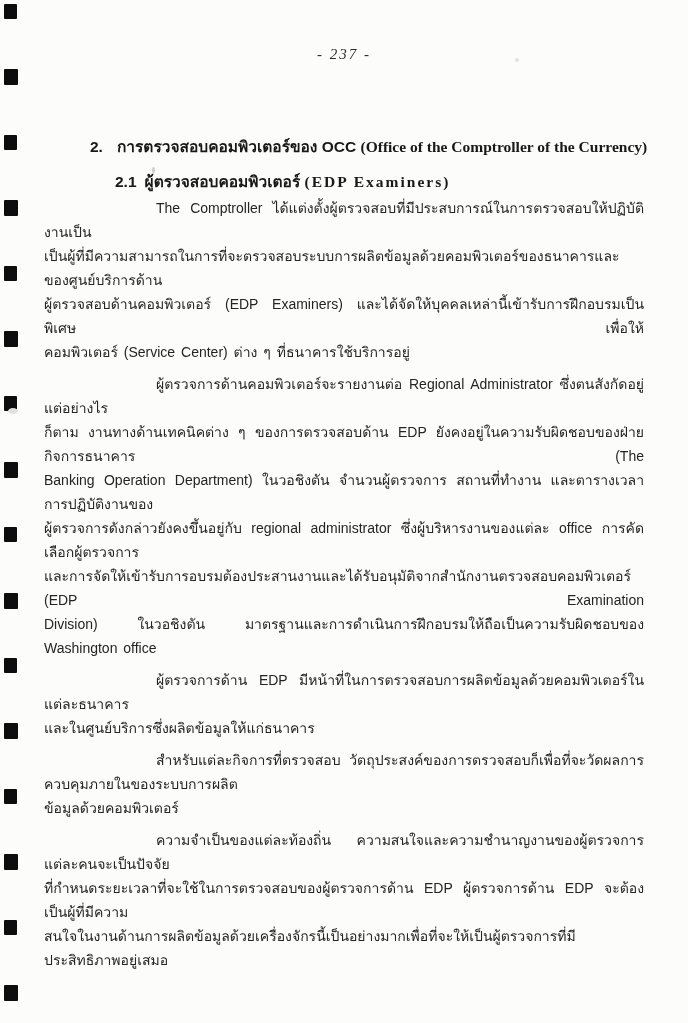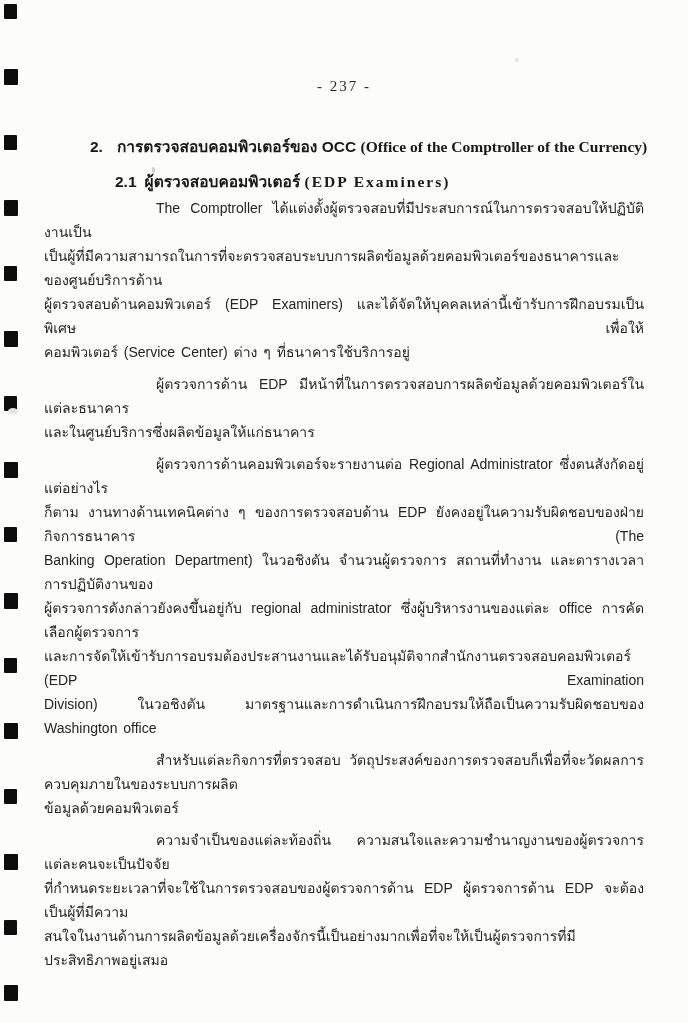--- a/index.html
+++ b/index.html
@@ -22,23 +22,24 @@
     background: #0d0d0d; border-radius: 1px;
   }
   .scan-mark:nth-child(odd) { width: 13px; height: 15px; }
   
   .scan-speck { position: absolute; background: #e3e2df; border-radius: 50%; }
   .speck-a { left: 8px; top: 408px; width: 10px; height: 6px; }
   .speck-b { left: 152px; top: 167px; width: 3px; height: 6px; background:#cfcecb; }
   .speck-c { left: 515px; top: 58px; width: 4px; height: 4px; }
 
   .page-number {
-    position: absolute; top: 78px; left: 0; width: 100%;
+    position: absolute; top: 46px; left: 0; width: 100%;
     text-align: center;
     font-family: "Liberation Serif", serif;
+    font-style: italic;
     font-size: 15px; letter-spacing: 2px; color: #2a2a2a;
   }
   .section-heading {
     position: absolute; top: 134px; left: 90px; right: 30px;
     font-size: 15.5px; font-weight: bold; color: #181818;
     white-space: nowrap;
   }
   .section-heading .sec-num { display: inline-block; margin-right: 14px; }
   .heading-en { font-family: Liberation Serif, serif; font-weight: bold; }
   .subsection-heading {
@@ -104,30 +105,30 @@
   </div>
 
   <div class="body-text">
       <p class="para">
         <span class="line">The Comptroller ได้แต่งตั้งผู้ตรวจสอบที่มีประสบการณ์ในการตรวจสอบให้ปฏิบัติงานเป็น</span>
         <span class="line">เป็นผู้ที่มีความสามารถในการที่จะตรวจสอบระบบการผลิตข้อมูลด้วยคอมพิวเตอร์ของธนาคารและของศูนย์บริการด้าน</span>
         <span class="line">ผู้ตรวจสอบด้านคอมพิวเตอร์ (EDP Examiners) และได้จัดให้บุคคลเหล่านี้เข้ารับการฝึกอบรมเป็นพิเศษ เพื่อให้</span>
         <span class="line">คอมพิวเตอร์ (Service Center) ต่าง ๆ ที่ธนาคารใช้บริการอยู่</span>
       </p>
       <p class="para">
-        <span class="line">ผู้ตรวจการด้าน EDP มีหน้าที่ในการตรวจสอบการผลิตข้อมูลด้วยคอมพิวเตอร์ในแต่ละธนาคาร</span>
-        <span class="line">และในศูนย์บริการซึ่งผลิตข้อมูลให้แก่ธนาคาร</span>
-      </p>
-      <p class="para">
         <span class="line">ผู้ตรวจการด้านคอมพิวเตอร์จะรายงานต่อ Regional Administrator ซึ่งตนสังกัดอยู่ แต่อย่างไร</span>
         <span class="line">ก็ตาม งานทางด้านเทคนิคต่าง ๆ ของการตรวจสอบด้าน EDP ยังคงอยู่ในความรับผิดชอบของฝ่ายกิจการธนาคาร (The</span>
         <span class="line">Banking Operation Department) ในวอชิงตัน จำนวนผู้ตรวจการ สถานที่ทำงาน และตารางเวลาการปฏิบัติงานของ</span>
         <span class="line">ผู้ตรวจการดังกล่าวยังคงขึ้นอยู่กับ regional administrator ซึ่งผู้บริหารงานของแต่ละ office การคัดเลือกผู้ตรวจการ</span>
         <span class="line">และการจัดให้เข้ารับการอบรมต้องประสานงานและได้รับอนุมัติจากสำนักงานตรวจสอบคอมพิวเตอร์ (EDP Examination</span>
         <span class="line">Division) ในวอชิงตัน มาตรฐานและการดำเนินการฝึกอบรมให้ถือเป็นความรับผิดชอบของ Washington office</span>
+      </p>
+      <p class="para">
+        <span class="line">ผู้ตรวจการด้าน EDP มีหน้าที่ในการตรวจสอบการผลิตข้อมูลด้วยคอมพิวเตอร์ในแต่ละธนาคาร</span>
+        <span class="line">และในศูนย์บริการซึ่งผลิตข้อมูลให้แก่ธนาคาร</span>
       </p>
       <p class="para">
         <span class="line">สำหรับแต่ละกิจการที่ตรวจสอบ วัตถุประสงค์ของการตรวจสอบก็เพื่อที่จะวัดผลการควบคุมภายในของระบบการผลิต</span>
         <span class="line">ข้อมูลด้วยคอมพิวเตอร์</span>
       </p>
       <p class="para">
         <span class="line">ความจำเป็นของแต่ละท้องถิ่น ความสนใจและความชำนาญงานของผู้ตรวจการแต่ละคนจะเป็นปัจจัย</span>
         <span class="line">ที่กำหนดระยะเวลาที่จะใช้ในการตรวจสอบของผู้ตรวจการด้าน EDP ผู้ตรวจการด้าน EDP จะต้องเป็นผู้ที่มีความ</span>
         <span class="line">สนใจในงานด้านการผลิตข้อมูลด้วยเครื่องจักรนี้เป็นอย่างมากเพื่อที่จะให้เป็นผู้ตรวจการที่มีประสิทธิภาพอยู่เสมอ</span>
       </p>

